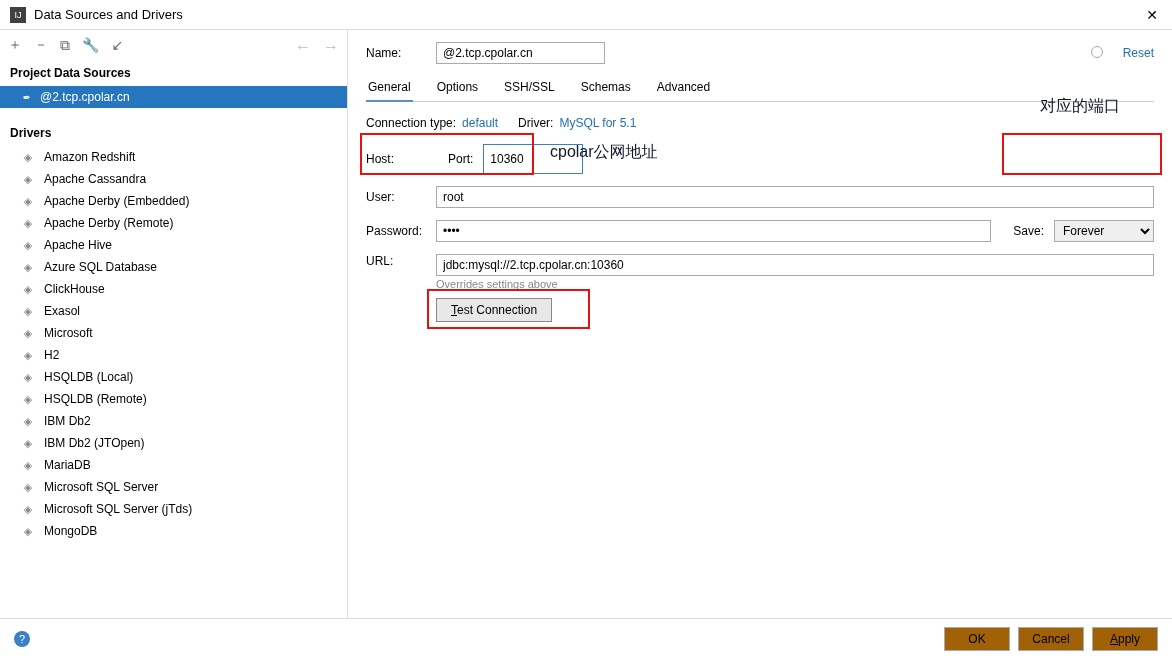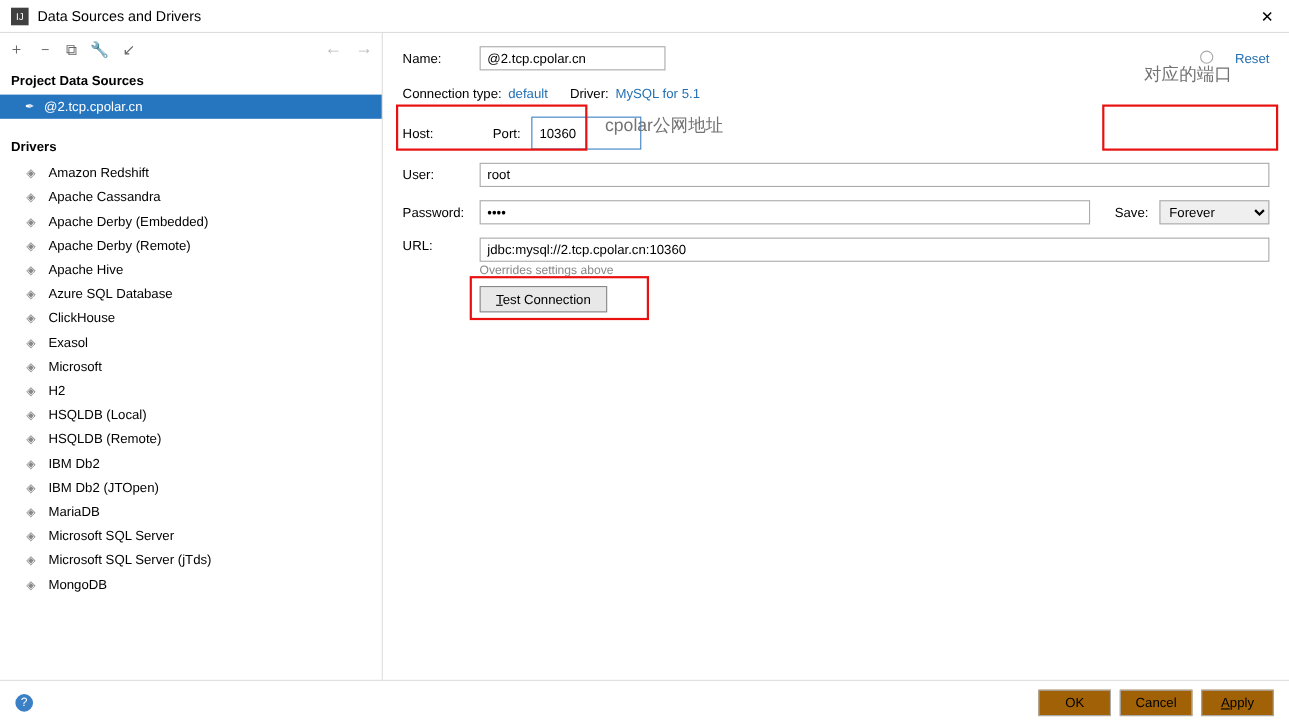--- a/index.html
+++ b/index.html
@@ -47,21 +47,21 @@
     .row-label { width: 60px; }
     .std-input { flex: 1; height: 22px; border: 1px solid #aaa; padding: 2px 6px; font-size: 12px; }
     .save-label { margin-left: 12px; }
     .save-select { width: 100px; height: 22px; border: 1px solid #aaa; font-size: 12px; padding: 0 4px; }
     .db-row { display: flex; align-items: center; margin: 18px 0; gap: 10px; }
     .url-row { display: flex; align-items: flex-start; gap: 10px; margin-bottom: 2px; }
     .url-input { flex: 1; height: 22px; border: 1px solid #aaa; padding: 2px 6px; font-size: 12px; }
     .url-hint { font-size: 11px; color: #888; margin-left: 70px; margin-top: 2px; }
     .test-btn-wrap { margin-left: 70px; margin-top: 8px; position: relative; display: inline-block; }
     .test-btn { padding: 4px 14px; border: 1px solid #888; background: #e8e8e8; cursor: pointer; font-size: 12px; }
-    .annotation { position: absolute; color: #737373; font-size: 16px; font-family: "Microsoft YaHei", sans-serif; }
+    .annotation { position: absolute; color: #0f172a; font-size: 16px; font-family: "Microsoft YaHei", sans-serif; }
     .footer { position: absolute; bottom: 0; left: 0; right: 0; height: 40px; border-top: 1px solid #ddd; display: flex; align-items: center; padding: 0 14px; gap: 8px; }
     .footer .help { width: 16px; height: 16px; border-radius: 50%; background: #3b7fc4; color: #fff; font-size: 11px; display: flex; align-items: center; justify-content: center; cursor: pointer; }
     .footer .spacer { flex: 1; }
     .footer-btn { width: 66px; height: 24px; border: 1px solid #aaa; background: #a16207; cursor: pointer; font-size: 12px; text-align: center; }
     .underline-part { text-decoration: underline; }
   </style>
 </head>
 <body>
 
 <div class="titlebar">
@@ -169,20 +169,27 @@
   <div class="right-panel">
     <div class="form-row name-row">
       <div class="form-label">Name:</div>
       <div style="flex:1; position:relative;">
         <input class="form-input" value="@2.tcp.cpolar.cn" style="">
         <span class="circle-icon"></span>
       </div>
       <span class="reset-link">Reset</span>
     </div>
 
+    <div class="tabs" id="tabs-container">
+        <div class="tab active">General</div>
+        <div class="tab">Options</div>
+        <div class="tab">SSH/SSL</div>
+        <div class="tab">Schemas</div>
+        <div class="tab">Advanced</div>
+      </div>
 
     <div class="conn-type-row">
       <span>Connection type:</span>
       <span class="link-blue">default</span>
       <span style="margin-left:14px;">Driver:</span>
       <span class="link-blue">MySQL for 5.1</span>
     </div>
 
     <div style="position:relative;">
       <div class="host-row">

